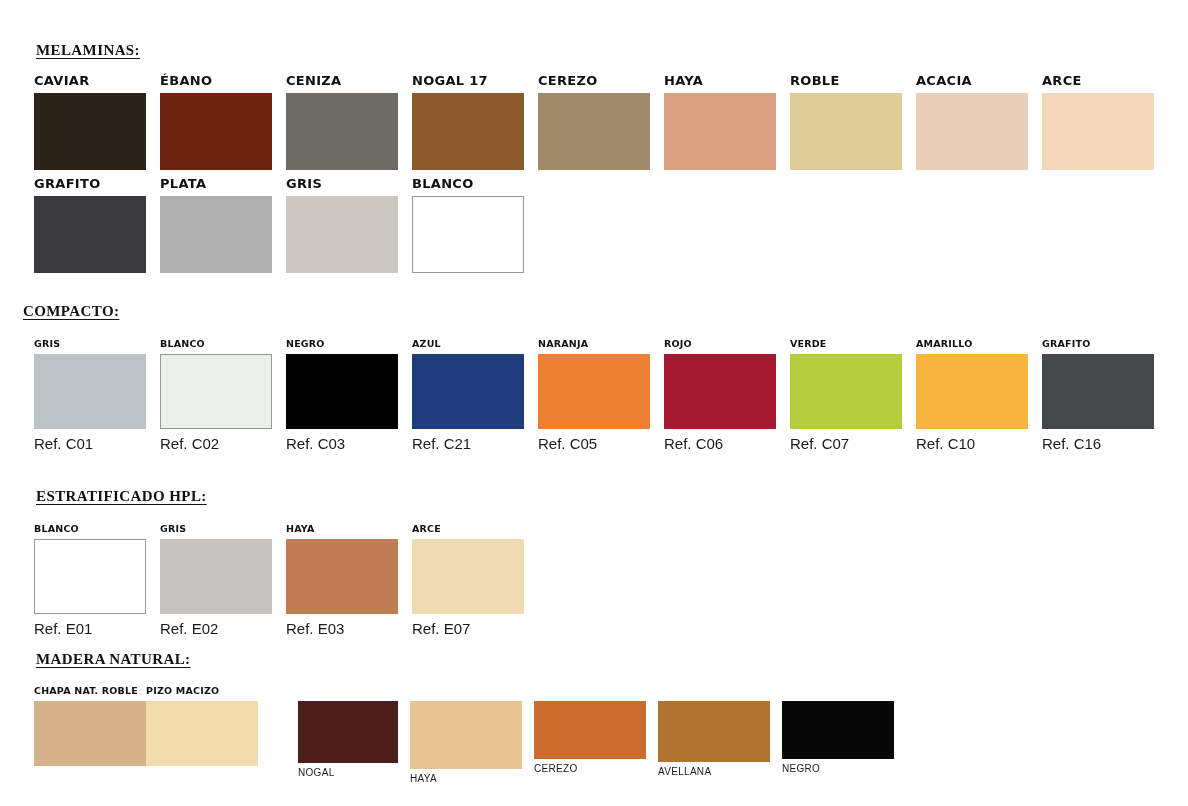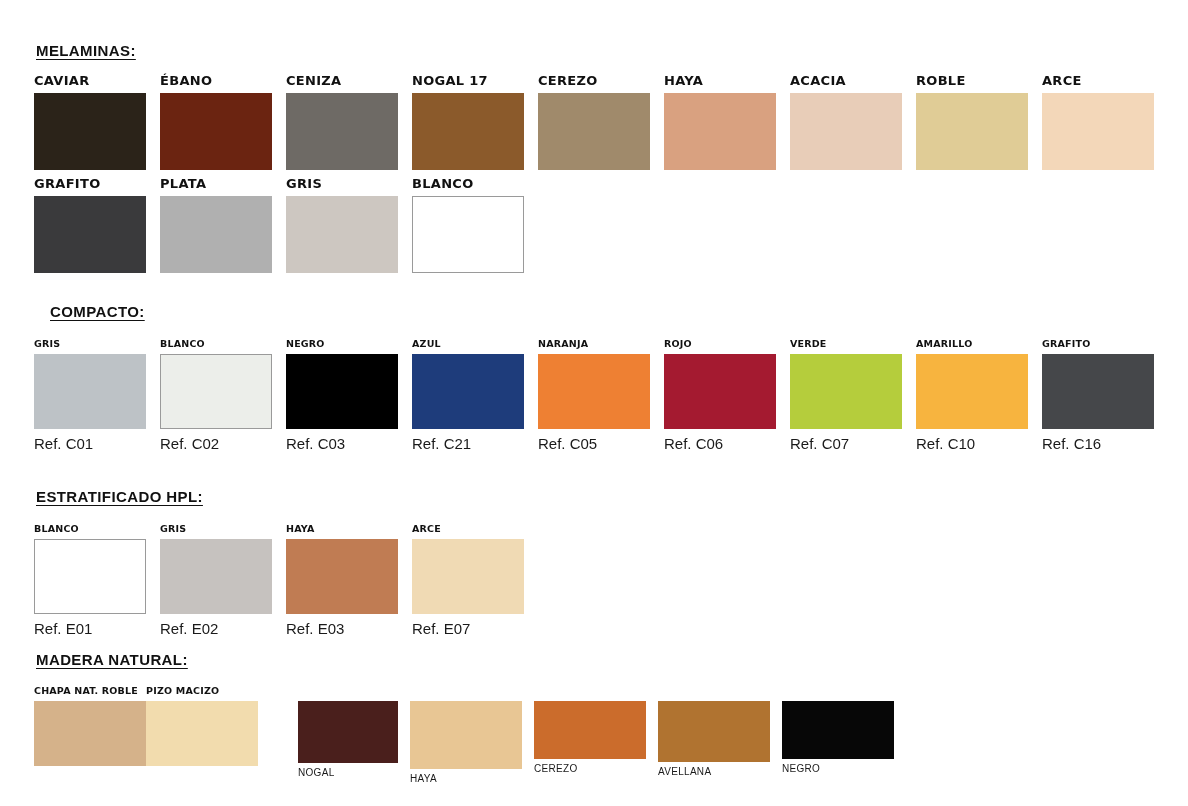--- a/index.html
+++ b/index.html
@@ -8,21 +8,21 @@
     background:#ffffff;
     font-family:"Liberation Sans", sans-serif;
     overflow:hidden;
     position:relative;
   }
   .page{position:relative;width:1188px;height:806px;}
 
   
   .section-title{
     position:absolute;
-    font-family:Liberation Sans, sans-serif;
+    font-family:Liberation Serif, serif;
     font-weight:bold;
     font-size:15px;
     letter-spacing:.4px;
     color:#111;
     text-decoration:underline;
     text-underline-offset:3px;
     white-space:nowrap;
   }
 
   
@@ -90,28 +90,28 @@
     </div>
     <div class="cell">
       <span class="cap cap-lg">CEREZO</span>
       <span class="sw" style="width: 112px; height: 77px; background: rgb(160, 138, 107);"></span>
     </div>
     <div class="cell">
       <span class="cap cap-lg">HAYA</span>
       <span class="sw" style="width: 112px; height: 77px; background: rgb(217, 161, 128);"></span>
     </div>
     <div class="cell">
+      <span class="cap cap-lg">ROBLE</span>
+      <span class="sw" style="width: 112px; height: 77px; background: rgb(224, 204, 150);"></span>
+    </div>
+    <div class="cell">
       <span class="cap cap-lg">ACACIA</span>
       <span class="sw" style="width: 112px; height: 77px; background: rgb(232, 205, 184);"></span>
     </div>
     <div class="cell">
-      <span class="cap cap-lg">ROBLE</span>
-      <span class="sw" style="width: 112px; height: 77px; background: rgb(224, 204, 150);"></span>
-    </div>
-    <div class="cell">
       <span class="cap cap-lg">ARCE</span>
       <span class="sw" style="width: 112px; height: 77px; background: rgb(243, 215, 185);"></span>
     </div>
   </div>
 
   <div class="row" style="left:34px;top:177px;gap:14px;">
     <div class="cell">
       <span class="cap cap-lg">GRAFITO</span>
       <span class="sw" style="width: 112px; height: 77px; background: rgb(58, 58, 60);"></span>
     </div>
@@ -122,21 +122,21 @@
     <div class="cell">
       <span class="cap cap-lg">GRIS</span>
       <span class="sw" style="width: 112px; height: 77px; background: rgb(205, 199, 193);"></span>
     </div>
     <div class="cell">
       <span class="cap cap-lg">BLANCO</span>
       <span class="sw bordered" style="width: 112px; height: 77px; background: rgb(255, 255, 255);"></span>
     </div>
   </div>
 
-  <div class="section-title" style="left:50px;top:303px;">COMPACTO:</div>
+  <div class="section-title" style="left:23px;top:303px;">COMPACTO:</div>
 
   <div class="row" style="left:34px;top:339px;gap:14px;">
     <div class="cell">
       <span class="cap cap-sm">GRIS</span>
       <span class="sw" style="width: 112px; height: 75px; background: rgb(189, 194, 198);"></span>
       <span class="ref">Ref. C01</span>
     </div>
     <div class="cell">
       <span class="cap cap-sm">BLANCO</span>
       <span class="sw bordered" style="width: 112px; height: 75px; background: rgb(236, 238, 234);"></span>

